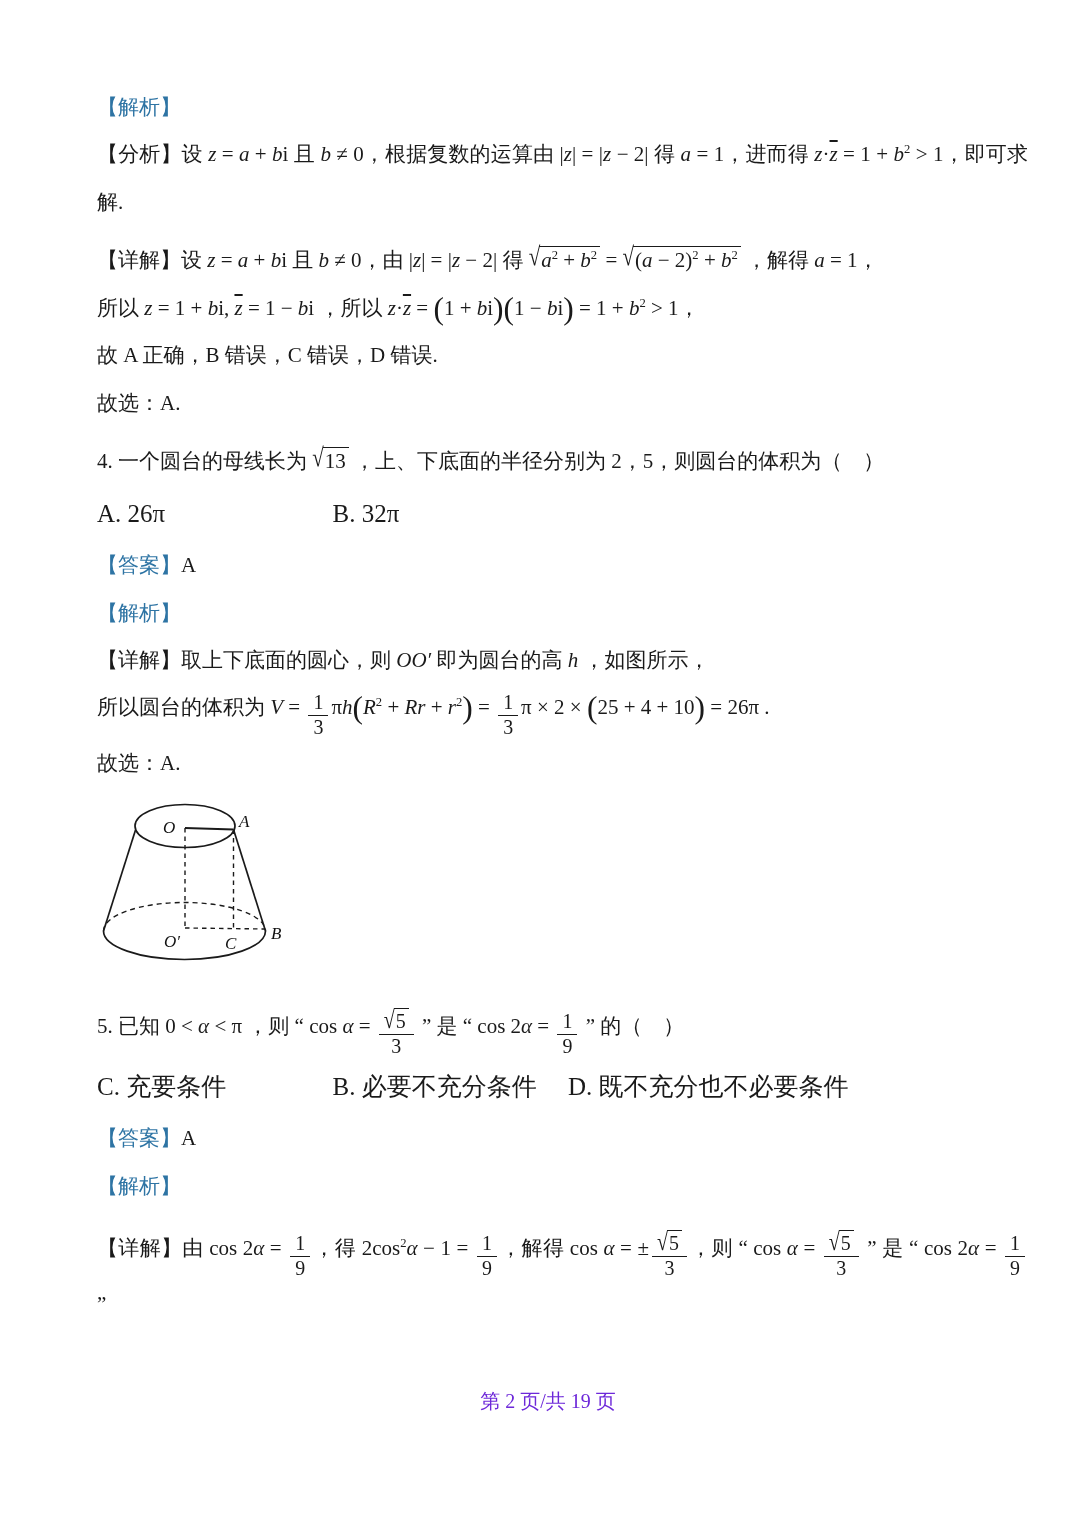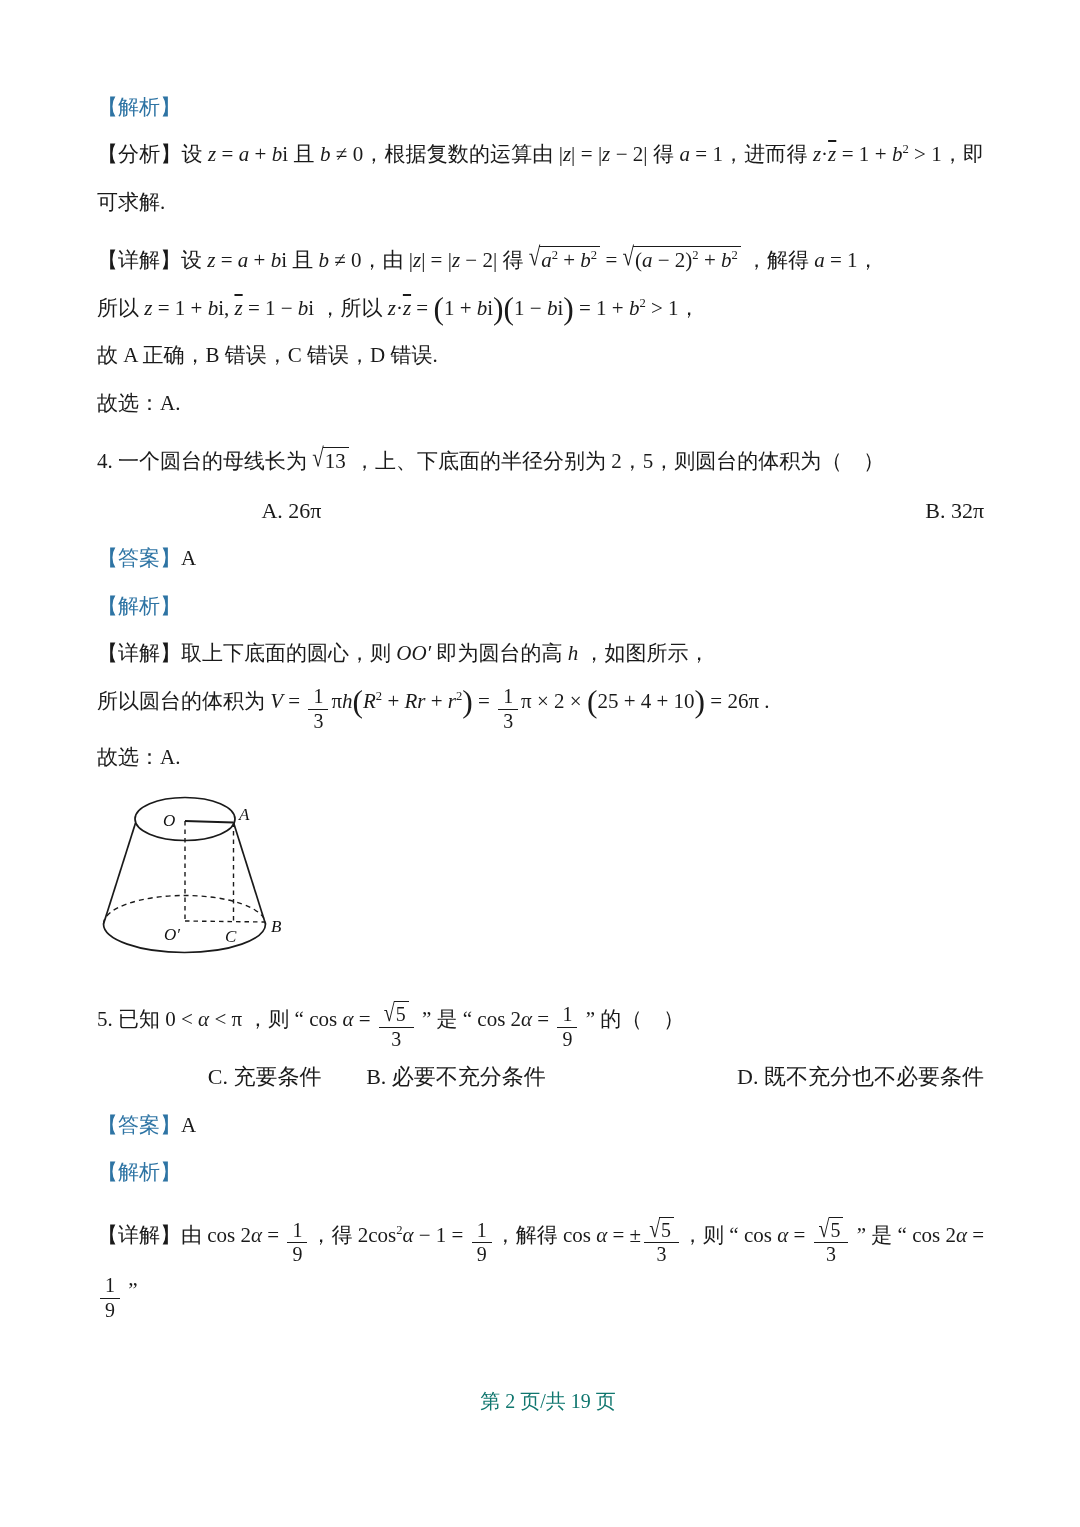--- a/index.html
+++ b/index.html
@@ -2,44 +2,44 @@
 <html><head>
 <meta charset="utf-8">
 <style>
   * { margin:0; padding:0; box-sizing:border-box; }
   html,body { background:#e8e8e8; }
   body { font-family:"Liberation Serif","DejaVu Serif",serif; }
   .page {
     position:relative; width:1080px; height:1527px; margin:0 auto;
     background:#ffffff; overflow:hidden; color:#1a1a1a;
   }
-  .doc { padding:84px 96px 0 97px; }
+  .doc { padding:84px 52px 0 97px; }
   .block {
     font-size:21px; line-height:2.26; text-align:justify;
     font-family:"Liberation Serif","DejaVu Serif",serif;
   }
   .txt { }
   .blue { color:#2e74a4; }
   .var { font-style:italic; }
   sup { font-size:0.6em; line-height:0; }
   .bar { text-decoration:overline; font-style:italic; }
   .frac { display:inline-block; text-align:center; vertical-align:-0.95em; margin:0 3px; line-height:1.2; }
   .frac .num, .frac .den { display:block; padding:0 5px; font-size:0.95em; }
   .frac .den { border-top:1.5px solid #1a1a1a; }
   .sqrt { white-space:nowrap; }
   .rsign { display:inline-block; transform:scale(1.0,1.25); transform-origin:50% 78%; margin-right:-1px; }
   .rbody { display:inline-block; border-top:1.6px solid #1a1a1a; line-height:1.25; padding:0 3px 0 2px;margin-top:20px; }
   .bigp { font-size:1.5em; vertical-align:-0.14em; line-height:1; }
-  .options-row { display:flex; font-size:22px; line-height:2.26;text-align:right; }
+  .options-row { display:flex; font-size:25px; line-height:2.26; }
   .opt { flex:0 0 25.3%; }
   .opt:last-child { flex:1 1 auto; }
   .fig-wrap { margin:8px 0 6px 0; }
   .footer {
     position:absolute; left:0; right:0; top:1388px;
-    text-align:center; font-size:20px; color:#0f766e;margin-left:16px;
+    text-align:center; font-size:20px; color:#6d28d9;margin-left:16px;
   }
   svg text { font-family:"Liberation Serif","DejaVu Serif",serif; font-style:italic; font-size:17px; fill:#111; }
 </style>
 </head>
 <body>
 
 <div class="page">
   <div class="doc" id="doc">
       <div class="block"><span class="txt blue">【解析】</span></div>
       <div class="block"><span class="txt">【分析】设 </span><span class="var">z</span><span class="txt"> = </span><span class="var">a</span><span class="txt"> + </span><span class="var">b</span><span class="txt">i 且 </span><span class="var">b</span><span class="txt"> ≠ 0，根据复数的运算由 |</span><span class="var">z</span><span class="txt">| = |</span><span class="var">z</span><span class="txt"> − 2| 得 </span><span class="var">a</span><span class="txt"> = 1，进而得 </span><span class="var">z</span><span class="txt">·</span><span class="bar">z</span><span class="txt"> = 1 + </span><span class="var">b</span><sup>2</sup><span class="txt"> &gt; 1，即可求解.</span></div>

